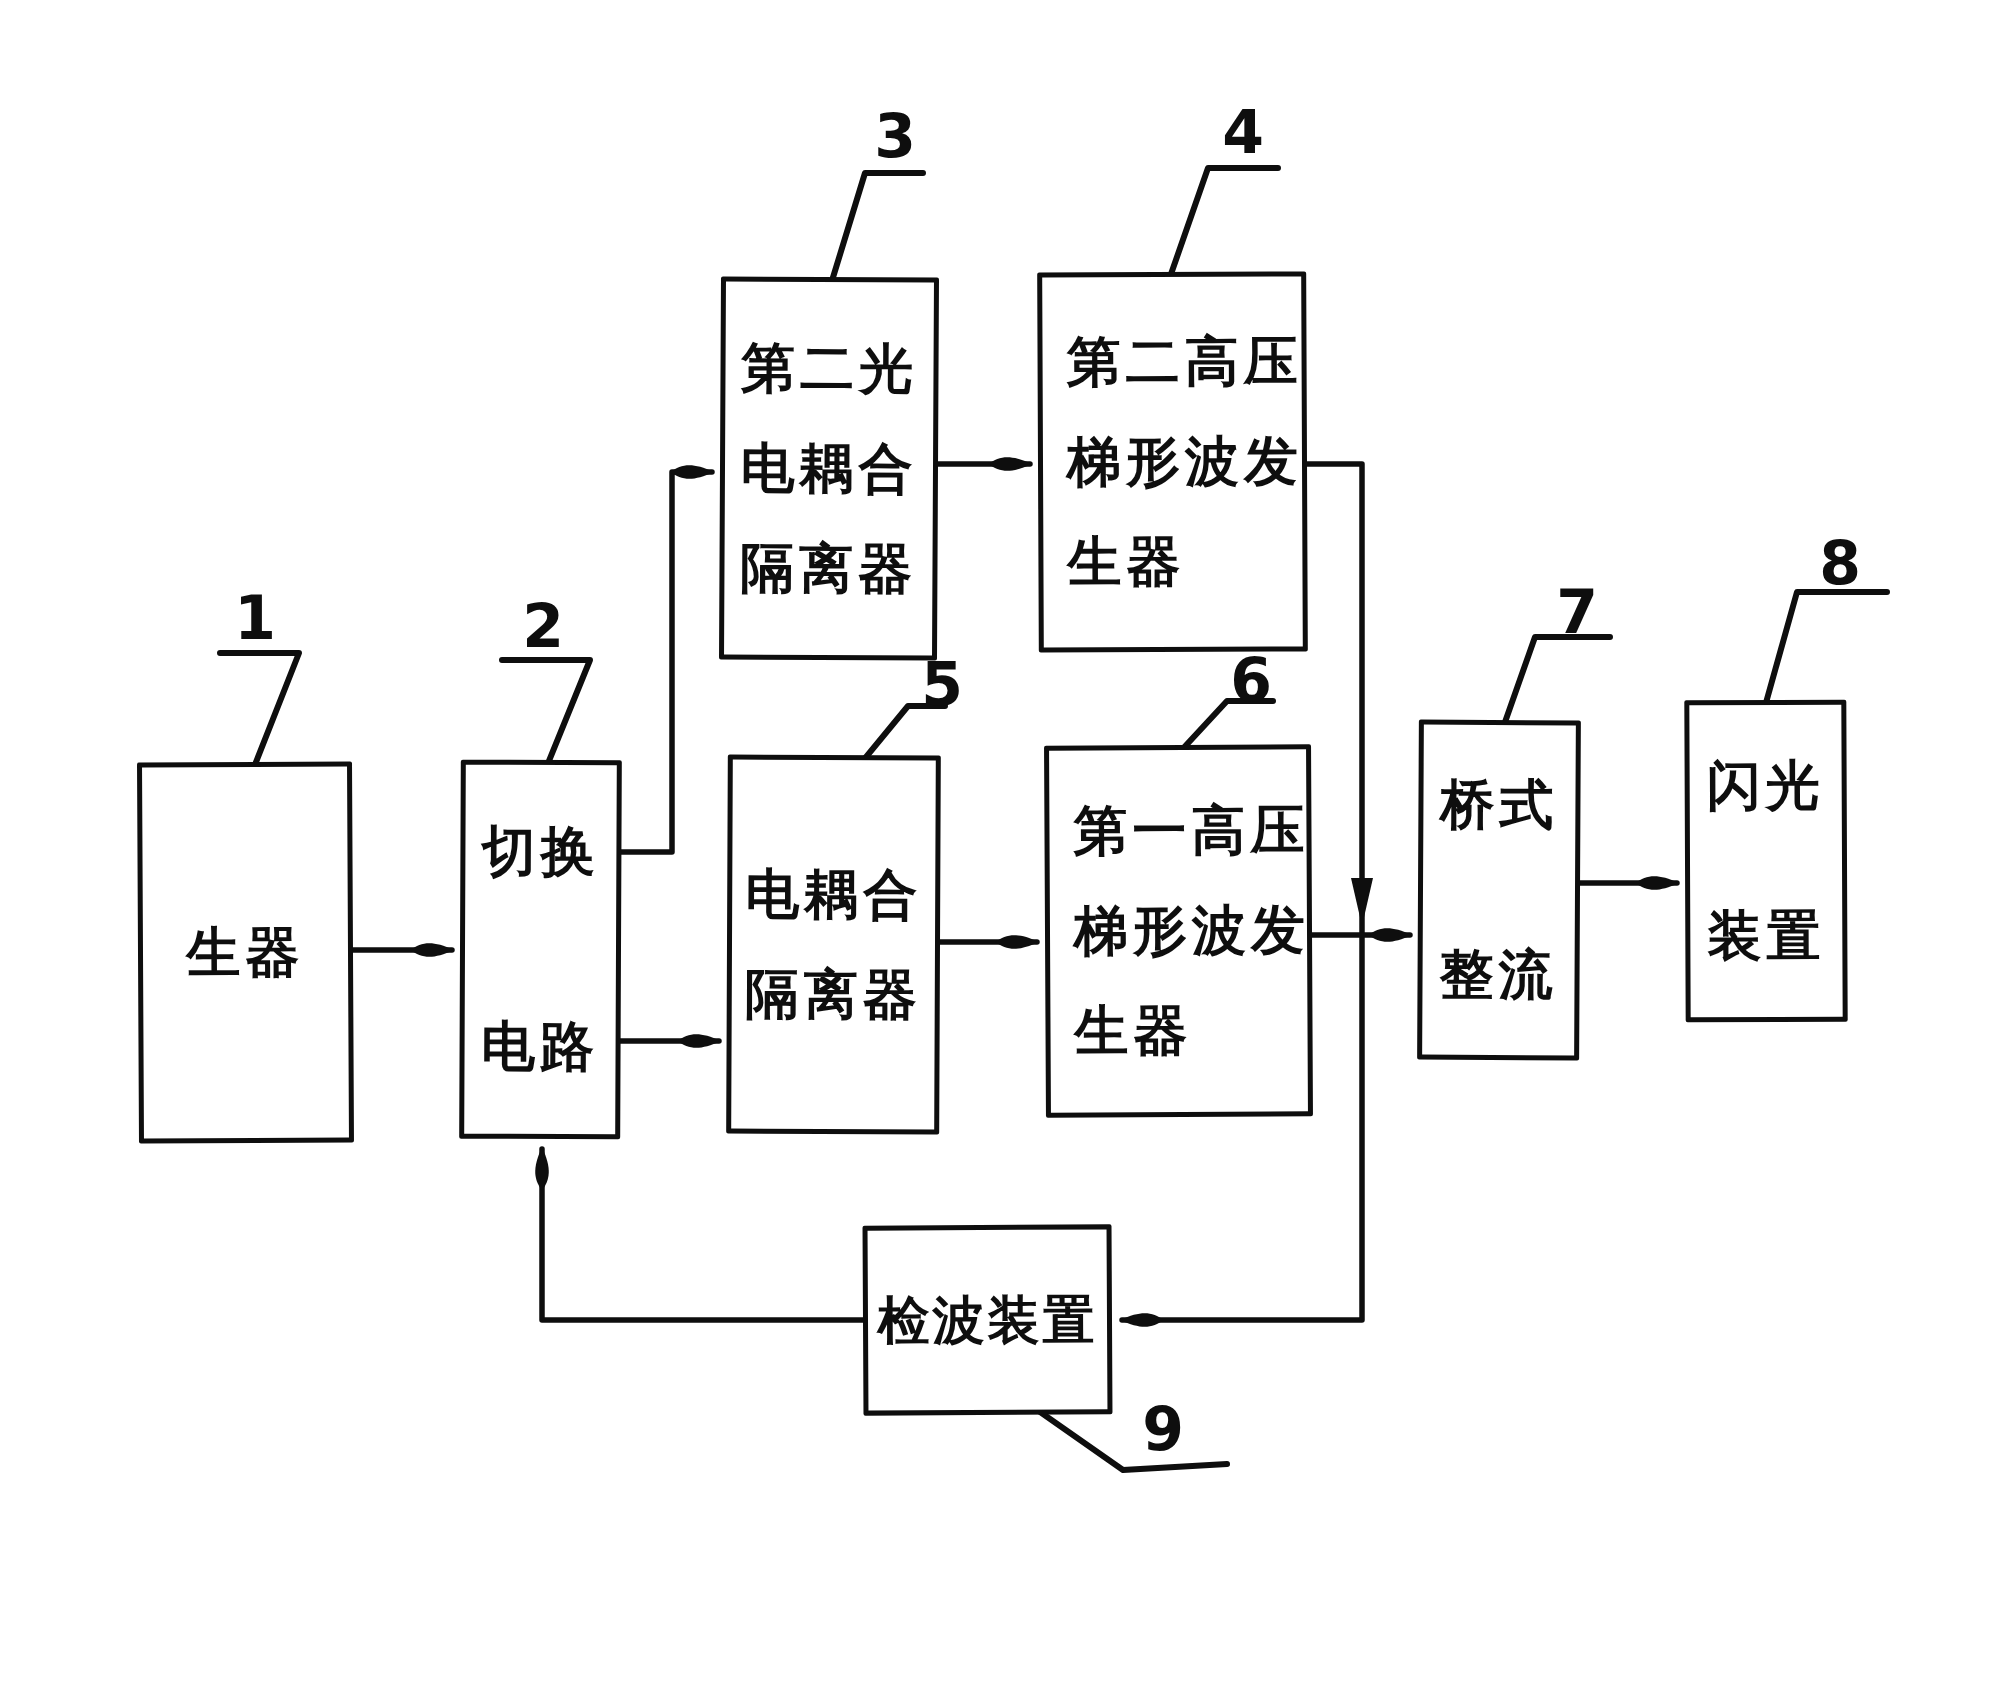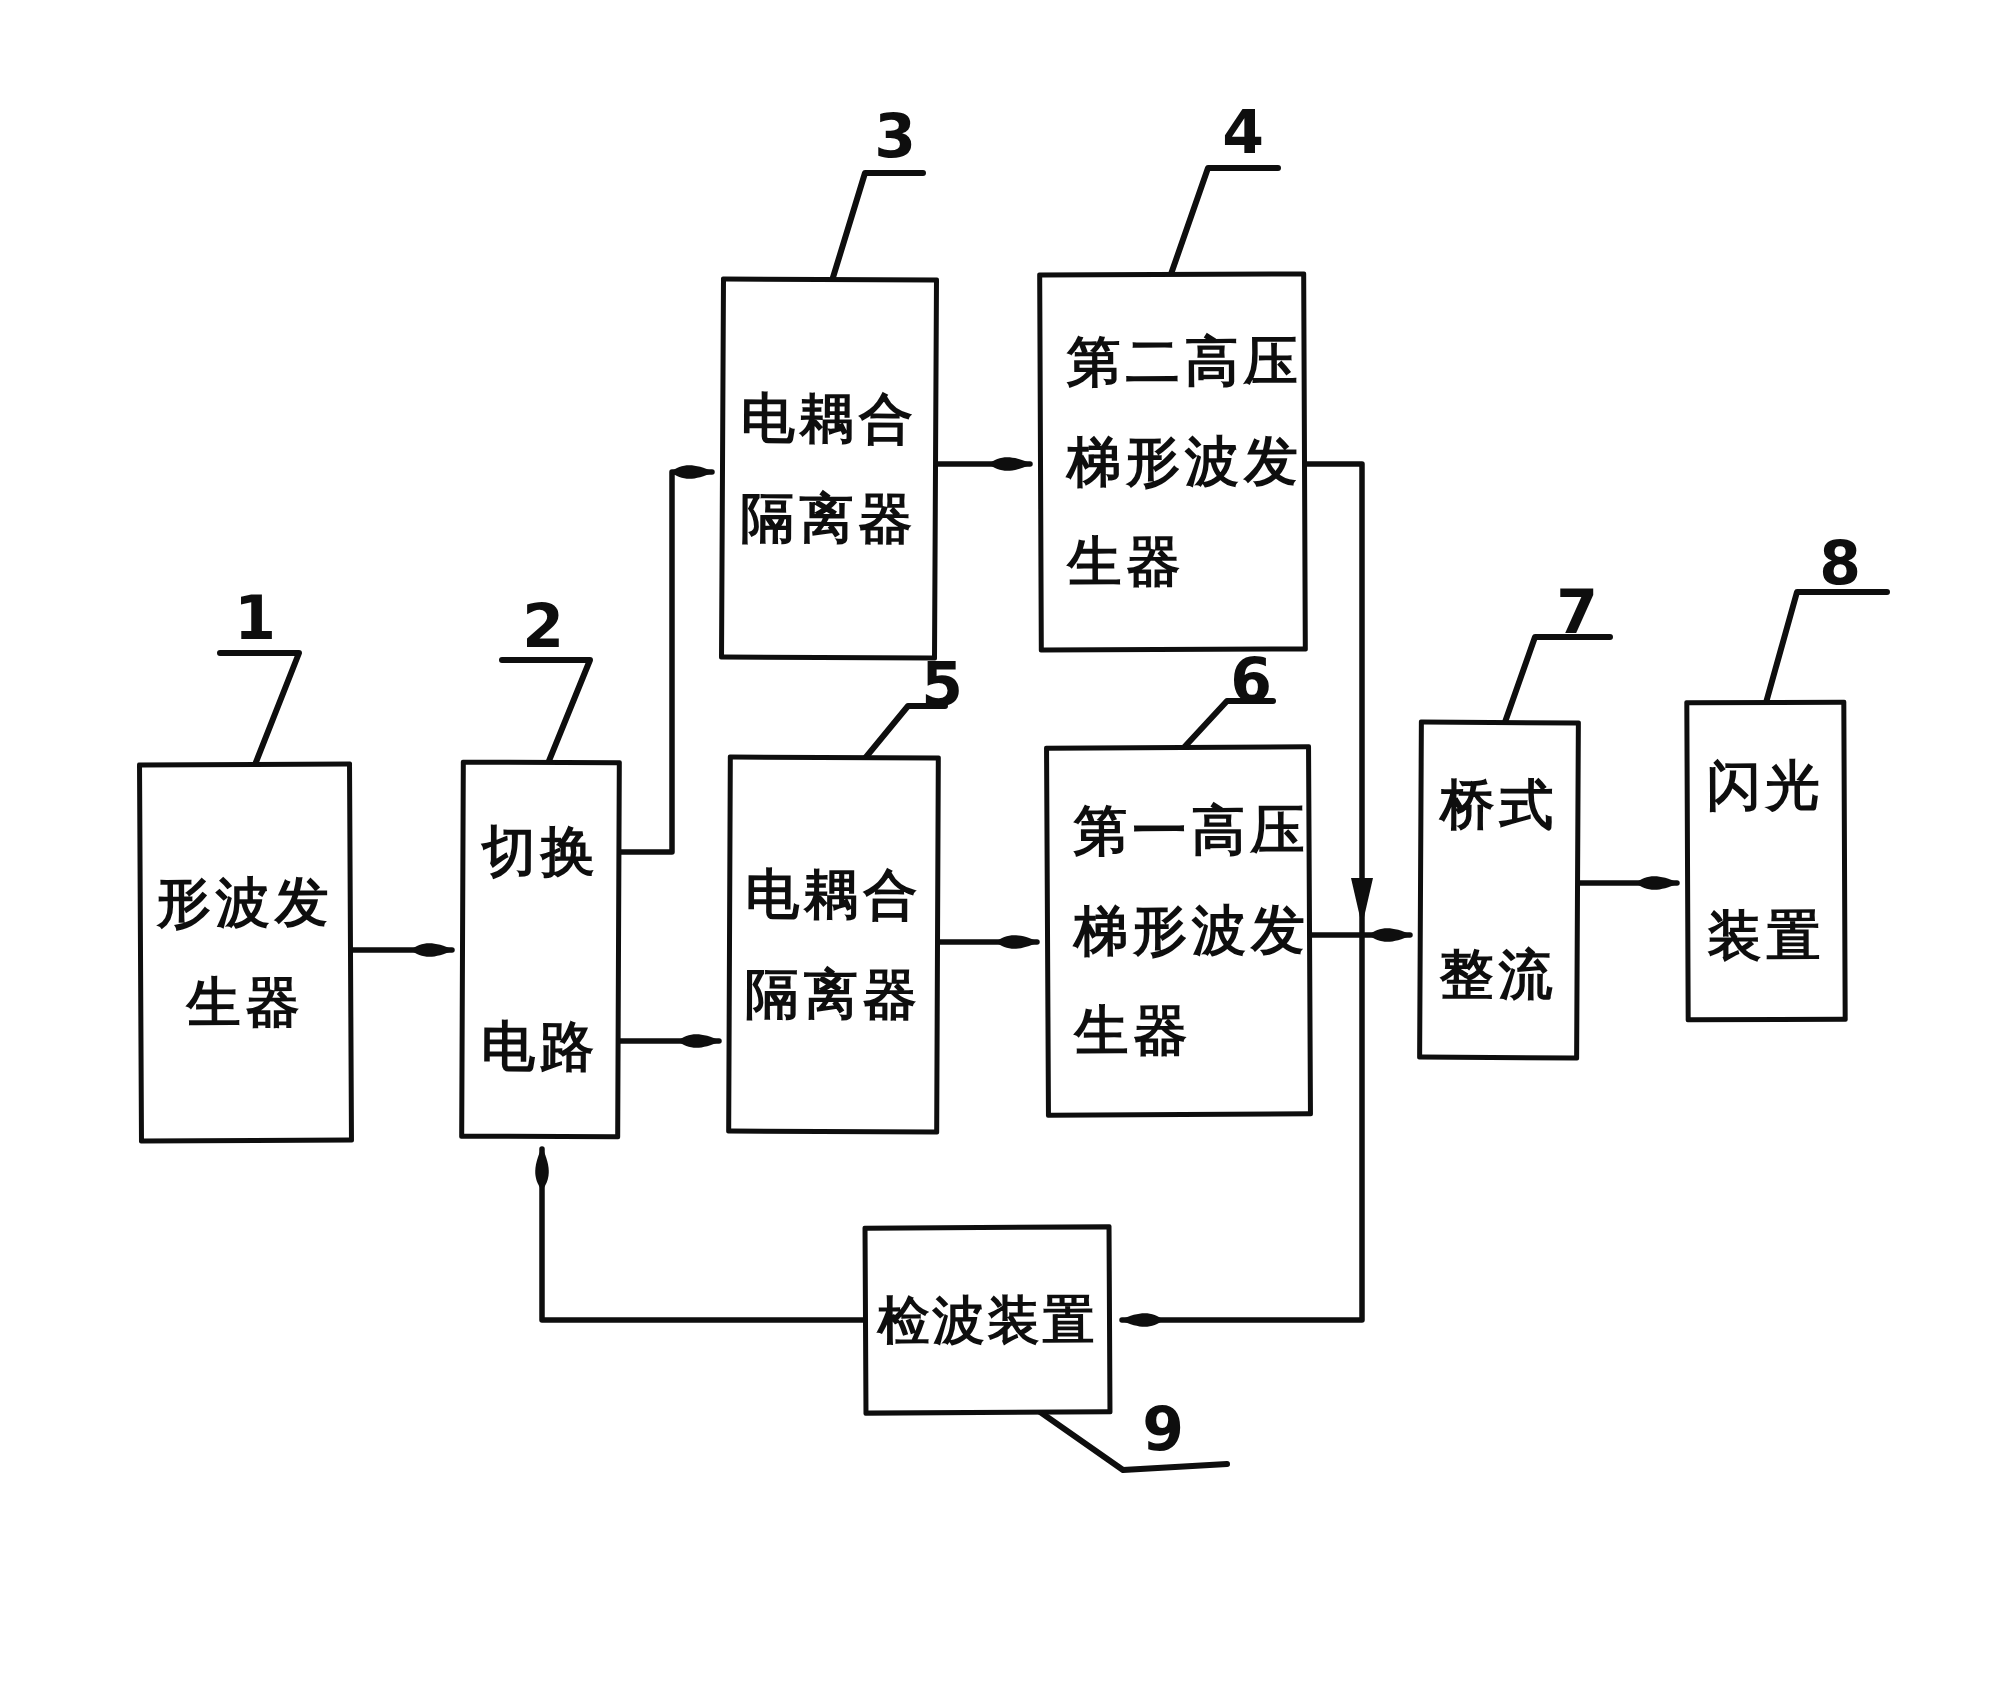--- a/index.html
+++ b/index.html
@@ -94,30 +94,30 @@
       <polyline points="1278,168 1208,168 1163,297"></polyline>
       <polyline points="945,706 908,706 843,785"></polyline>
       <polyline points="1273,701 1227,701 1165,768"></polyline>
       <polyline points="1610,637 1535,637 1498,742"></polyline>
       <polyline points="1887,592 1797,592 1762,717"></polyline>
       <polyline points="1000,1384 1123,1470 1227,1464"></polyline>
     </g>
   </svg>
 
   <div class="block r1" style="left:138px; top:762px; width:215px; height:381px;">
-    <span class="ln">形波发</span>
     <span class="ln">生器</span>
   </div>
 
   <div class="block r2" style="left:460px; top:760px; width:161px; height:379px; gap:95px;">
     <span class="ln">切换</span>
     <span class="ln">电路</span>
   </div>
 
   <div class="block r3" style="left:720px; top:277px; width:218px; height:383px;">
+    <span class="ln">第二光</span>
     <span class="ln">电耦合</span>
     <span class="ln">隔离器</span>
   </div>
 
   <div class="block r4" style="left:1038px; top:272px; width:269px; height:380px; align-items:flex-start; padding-left:24px;">
     <span class="ln">第二高压</span>
     <span class="ln">梯形波发</span>
     <span class="ln">生器</span>
   </div>
 

